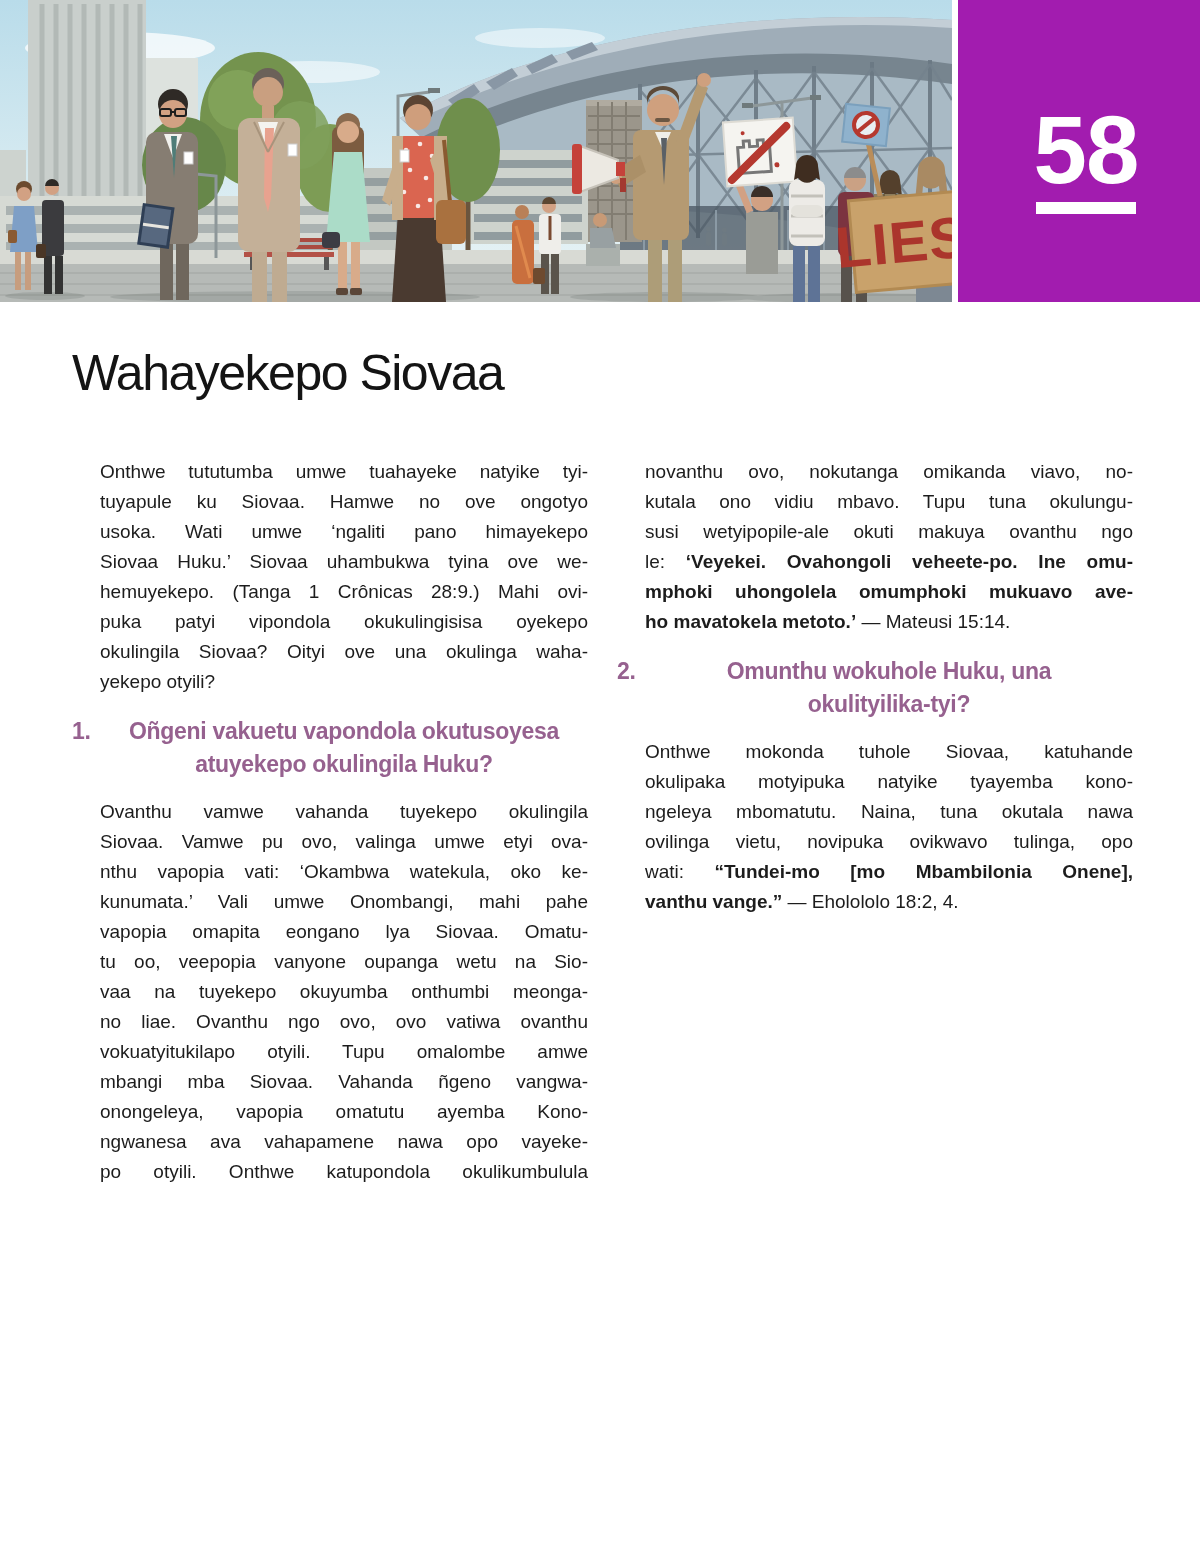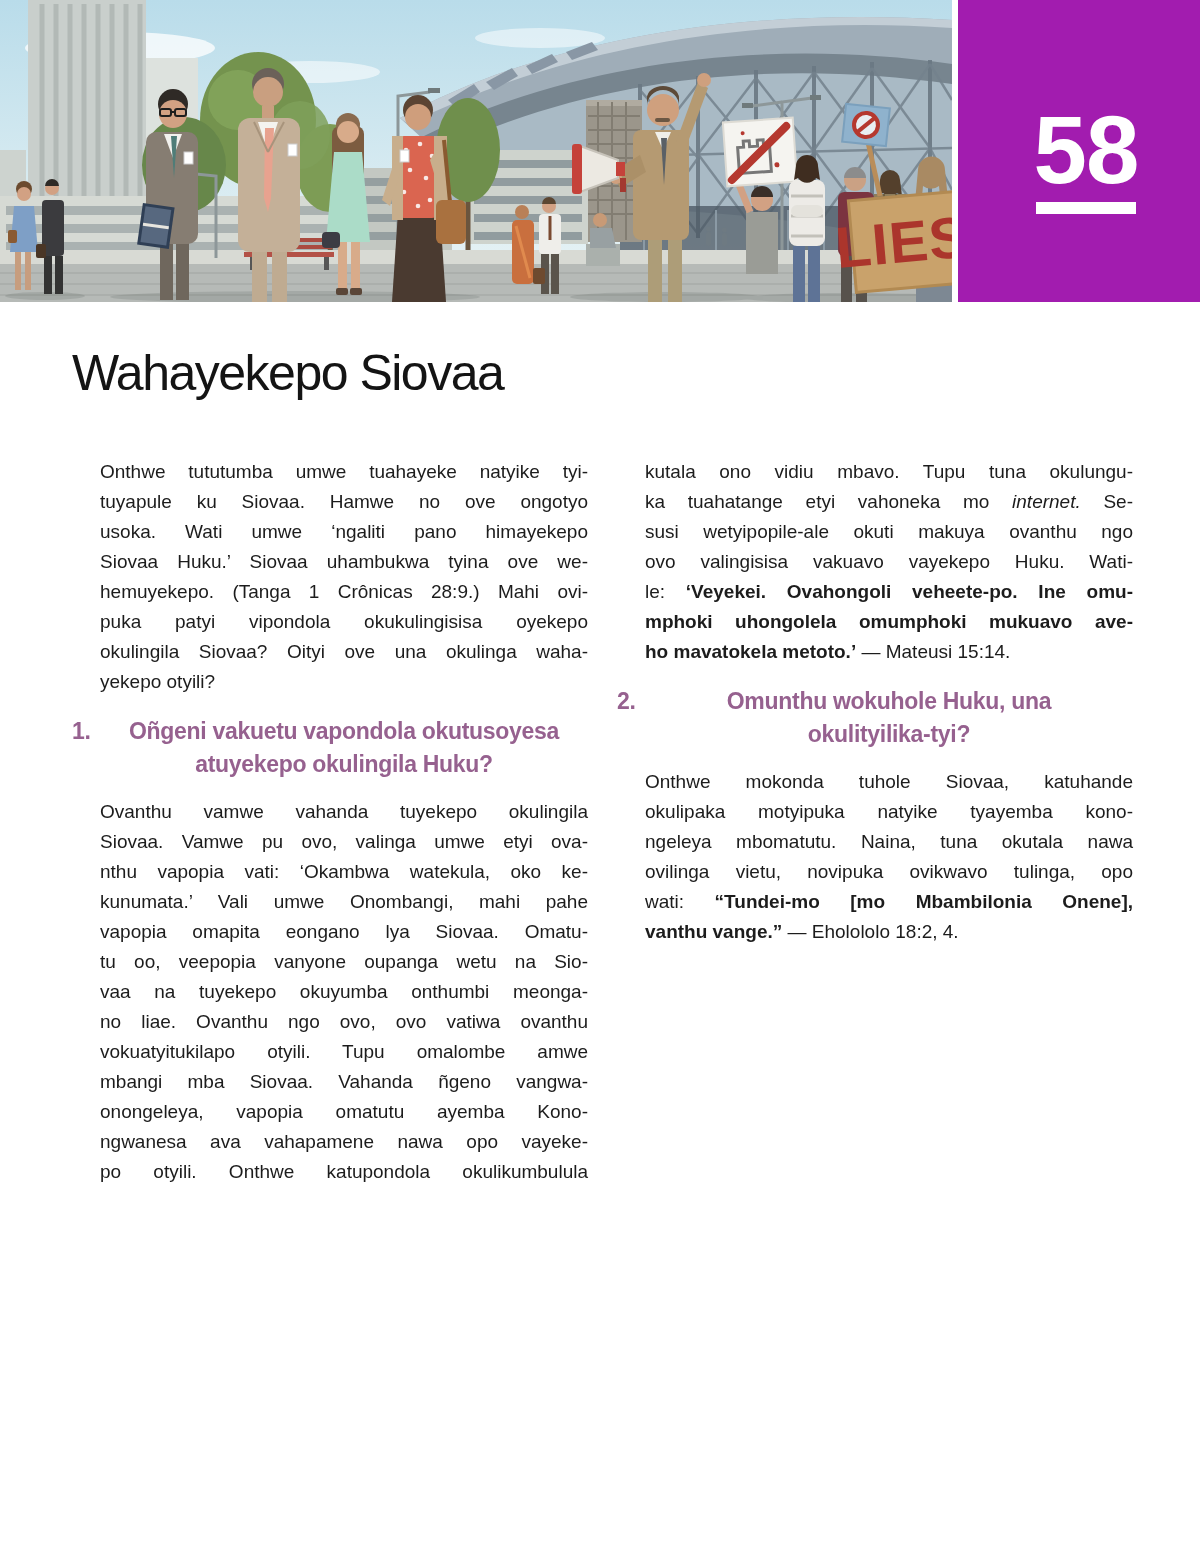--- a/index.html
+++ b/index.html
@@ -498,24 +498,23 @@
           <div class="line"><span>no liae. Ovanthu ngo ovo, ovo vatiwa ovanthu</span></div>
           <div class="line"><span>vokuatyitukilapo otyili. Tupu omalombe amwe</span></div>
           <div class="line"><span>mbangi mba Siovaa. Vahanda ñgeno vangwa-</span></div>
           <div class="line"><span>onongeleya, vapopia omatutu ayemba Kono-</span></div>
           <div class="line"><span>ngwanesa ava vahapamene nawa opo vayeke-</span></div>
           <div class="line"><span>po otyili. Onthwe katupondola okulikumbulula</span></div>
         </div>
     </div>
     <div class="col">
       <div class="para">
+          <div class="line"><span>novanthu ovo, nokutanga omikanda viavo, no-</span></div>
           <div class="line"><span>kutala ono vidiu mbavo. Tupu tuna okulungu-</span></div>
-          <div class="line"><span>ka tuahatange etyi vahoneka mo </span><span class="i">internet.</span><span> Se-</span></div>
           <div class="line"><span>susi wetyipopile-ale okuti makuya ovanthu ngo</span></div>
-          <div class="line"><span>ovo valingisisa vakuavo vayekepo Huku. Wati-</span></div>
           <div class="line"><span>le: </span><span class="b">‘Veyekei. Ovahongoli veheete-po. Ine omu-</span></div>
           <div class="line"><span class="b">mphoki uhongolela omumphoki mukuavo ave-</span></div>
           <div class="line last"><span class="b">ho mavatokela metoto.’</span><span> — Mateusi 15:14.</span></div>
         </div>
       <div class="section-heading">
         <span class="h-num">2.</span>
         <div>
             <div class="line"><span>Omunthu wokuhole Huku, una</span></div>
             <div class="line"><span>okulityilika-tyi?</span></div>
           </div>

